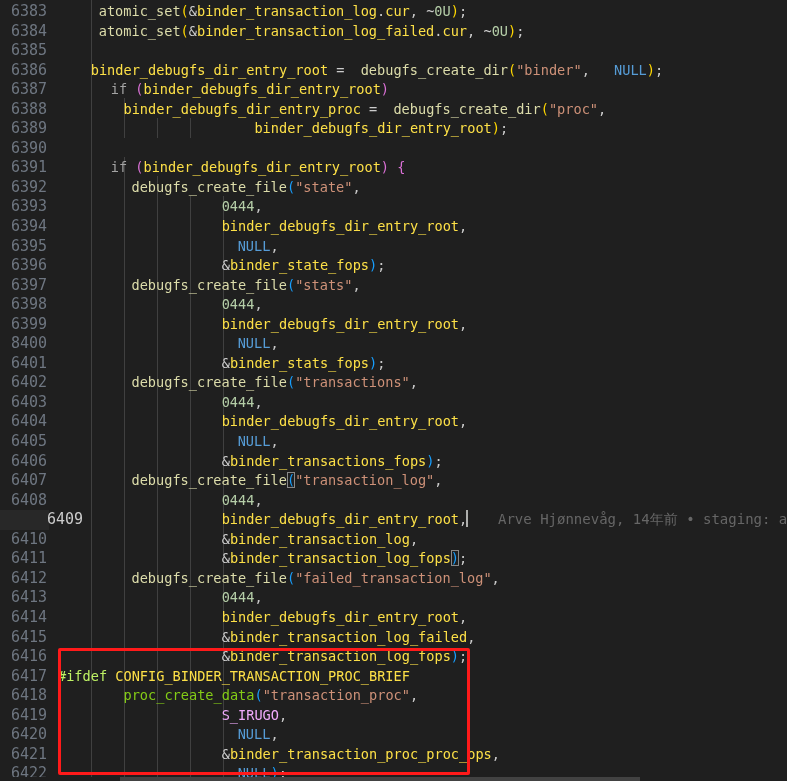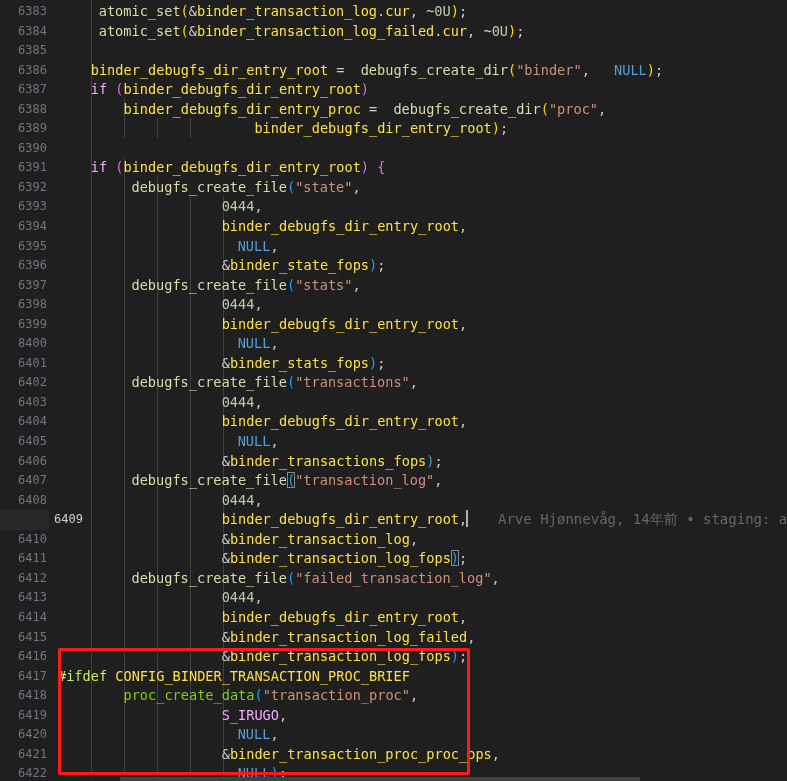--- a/index.html
+++ b/index.html
@@ -46,21 +46,21 @@
   .row.active::before { top: 0; }
   .row.active::after  { bottom: 0; }
 
   .ln {
     position: absolute;
     left: 0;
     top: 0;
     width: 47px;
     text-align: right;
     color: #6e7681;
-    font-size: 12px;
+    font-size: 15px;
     font-family: "DejaVu Sans Mono", "Liberation Mono", monospace;
   }
   .row.active .ln {
     color: #cccccc;
     margin-left: 36px;
   }
 
   .code {
     position: absolute;
     left: 58px;
@@ -81,21 +81,21 @@
     background: #404040;
   }
 
   
   .t-plain   { color: #cccccc; }
   .t-fn      { color: #dcdcaa; padding-left: 8px; }
   .t-fn-dim  { color: #84cc16; }
   .t-var     { color: #fde047; }
   .t-str     { color: #ce9178; }
   .t-num     { color: #b5cea8; }
-  .t-kw      { color: #f0abfc; }
+  .t-kw      { color: #a3a3a3; padding-left: 20px; }
   .t-ctl     { color: #569cd6; margin-left: 16px; }
   .t-punct   { color: #cccccc; }
   .t-paren1  { color: #ffd700; }
   .t-paren2  { color: #da70d6; }
   .t-paren3  { color: #179fff; }
   .t-macro   { color: #bef264; }
   .t-grey    { color: #f0abfc; }
   .t-op      { color: #cccccc; }
 
   

